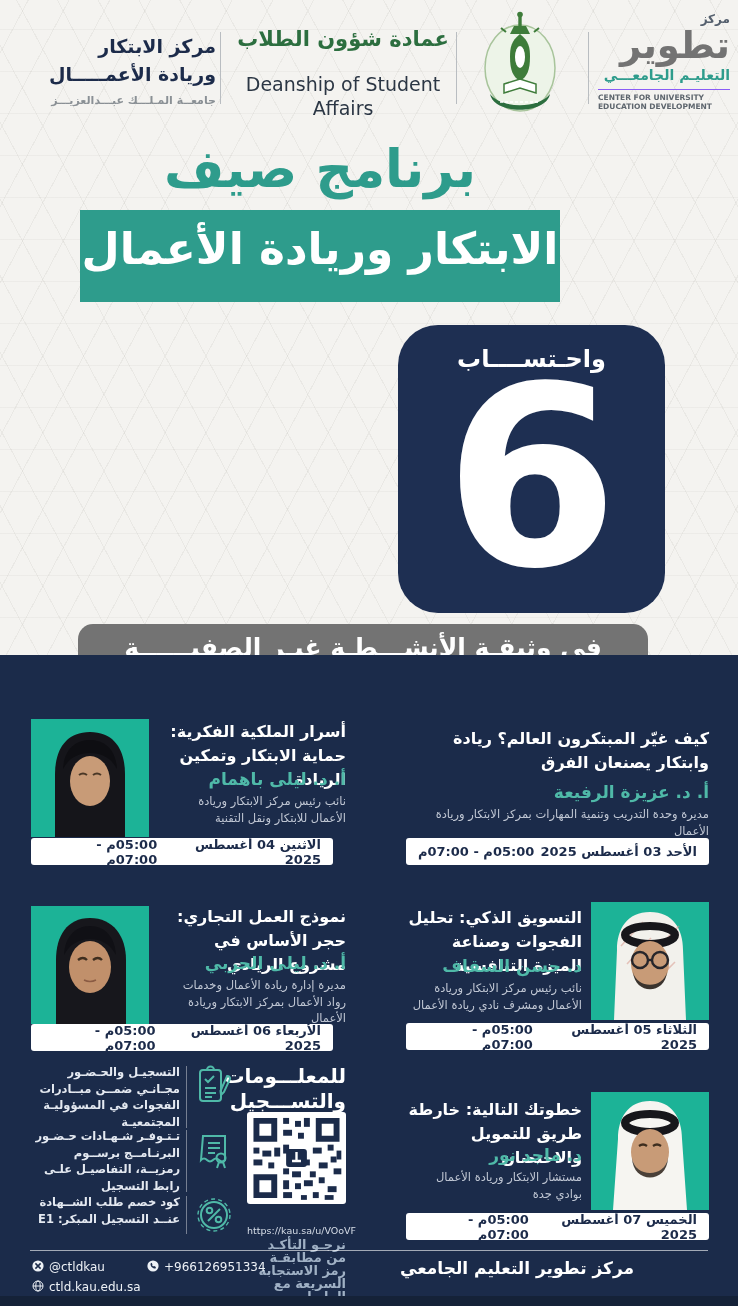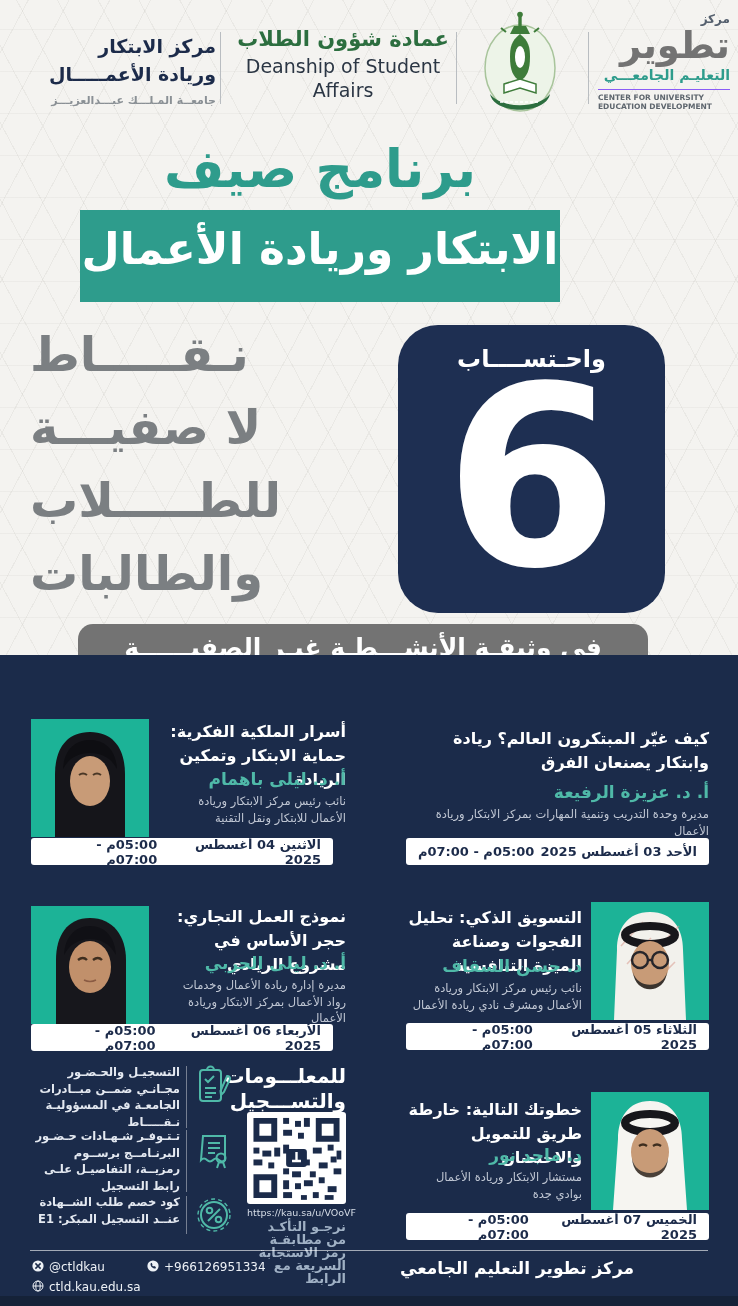--- a/index.html
+++ b/index.html
@@ -13,21 +13,21 @@
     pointer-events:none;}
   .abs{position:absolute;}
 
   
   .brand-innovation{left:26px;top:32px;width:190px;text-align:right;color:#1C2B4A;}
   .brand-innovation .l1{font-size:19px;font-weight:bold;line-height:28px;}
   .brand-innovation .l3{font-size:11px;font-weight:bold;color:#8A9095;margin-top:6px;}
   .vdiv{width:1px;background:#B9BDC1;}
   .deanship{left:237px;top:26px;width:212px;text-align:center;}
   .deanship .ar{font-size:21px;font-weight:bold;color:#2C6E3F;line-height:26px;}
-  .deanship .en{font-size:19px;color:#2B3644;line-height:24px;margin-top:2px;font-weight:500;}
+  .deanship .en{font-size:19px;color:#2B3644;line-height:24px;margin-top:20px;font-weight:500;}
   .kau-logo{left:466px;top:10px;width:108px;height:110px;}
   .tatweer{left:598px;top:12px;width:132px;text-align:right;}
   .tatweer .sm{font-size:12px;font-weight:bold;color:#55606E;}
   .tatweer .big{font-size:37px;font-weight:bold;color:#737373;line-height:40px;}
   .tatweer .sub{font-size:14px;font-weight:bold;color:#2E9C8C;line-height:18px;}
   .tatweer .en{border-top:1px solid #8b5cf6;margin-top:5px;padding-top:3px;
     font-size:7.5px;font-weight:bold;color:#5E666E;line-height:9px;text-align:left;direction:ltr;}
 
   
   .hero-wrap{left:60px;top:136px;width:520px;text-align:center;}
@@ -55,21 +55,21 @@
     display:flex;justify-content:space-between;align-items:center;padding:0 12px;
     font-size:13px;font-weight:bold;color:#1C2B4A;direction:rtl;box-sizing:border-box;}
   .photo{position:absolute;width:118px;height:118px;overflow:hidden;}
   .photo svg{display:block;}
 
   
   .info-heading{left:230px;top:1064px;width:116px;text-align:right;color:#ffffff;
     font-size:20px;font-weight:bold;line-height:25px;}
   .qr-block{left:247px;top:1112px;width:99px;}
   .qr{width:99px;height:92px;background:#ffffff;border-radius:3px;}
-  .qr-url{font-size:9.5px;color:#D6DDE7;margin-top:3px;text-align:left;direction:ltr;}
+  .qr-url{font-size:9.5px;color:#D6DDE7;margin-top:21px;text-align:left;direction:ltr;}
   .qr-note{font-size:13px;color:#9FB0C4;text-align:right;margin-top:2px;line-height:13px;font-weight:bold;}
   .reg-item{position:absolute;left:28px;width:206px;display:flex;direction:rtl;align-items:flex-start;}
   .reg-item .icon{flex:0 0 40px;height:42px;}
   .reg-item .bar{flex:0 0 1px;background:rgba(255,255,255,.4);align-self:stretch;margin:2px 7px 2px 0;}
   .reg-item .txt{flex:1;padding-right:6px;color:#E4E9F1;font-size:11.5px;font-weight:bold;
     line-height:16.5px;text-align:right;}
 
   
   .footer-line{left:30px;top:1250px;width:678px;height:1px;background:rgba(255,255,255,.6);}
   .footer-org{left:400px;top:1258px;width:308px;text-align:left;direction:rtl;}
@@ -126,26 +126,20 @@
       <span>CENTER FOR UNIVERSITY</span><br>
       <span>EDUCATION DEVELOPMENT</span>
     </div>
   </div>
 
   <div class="abs hero-wrap">
     <div class="hero-title">برنامج صيف</div>
     <div class="title-box">الابتكار وريادة الأعمال</div>
   </div>
 
-  <div class="abs points">
-    <div>نـقـــــاط</div>
-    <div>لا صفيـــة</div>
-    <div>للطـــــلاب</div>
-    <div>والطالبات</div>
-  </div>
 
   <div class="abs six-box">
     <div class="lbl">واحـتســــاب</div>
     <div class="num">6</div>
   </div>
 
   <div class="abs pill">في وثيقـة الأنشـــطـة غيـر الصفيــــــة</div>
 
   <div class="abs dark"></div>
 
@@ -286,21 +280,21 @@
     <div class="icon">
       <svg width="40" height="42" viewBox="0 0 40 42" fill="none" stroke="#4FB9A8" stroke-width="2">
         <rect x="6" y="6" width="21" height="31" rx="3"></rect>
         <path d="M13,6 a3.5,3.5 0 0 1 7,0"></path>
         <path d="M11,15 l3,3 l6,-6"></path>
         <path d="M11,24 h11 M11,29 h11 M11,33 h7"></path>
         <path d="M33,12 a2.5,2.5 0 0 1 3,3 l-6,13 -3,3 -0.5,-4 z"></path>
       </svg>
     </div>
     <div class="bar"></div>
-    <div class="txt">التسجيـل والحـضـور مجـانـي ضمــن مبــادرات الجامعـة في المسؤوليـة نـقـــــاط</div>
+    <div class="txt">التسجيـل والحـضـور مجـانـي ضمــن مبــادرات الفجوات في المسؤوليـة المجتمعيـة</div>
   </div>
 
   <div class="reg-item" style="top:1128px;">
     <div class="icon">
       <svg width="40" height="42" viewBox="0 0 40 42" fill="none" stroke="#4FB9A8" stroke-width="2">
         <path d="M9,6 h22 v24 q-3,3 -6,0 t-6,0 t-6,0 t-6,0 z" transform="translate(0,2)"></path>
         <path d="M14,15 h12 M14,20 h12 M14,25 h7"></path>
         <circle cx="27" cy="30" r="4.5"></circle>
         <path d="M25,34 l-2,6 M29,34 l2,6"></path>
       </svg>

